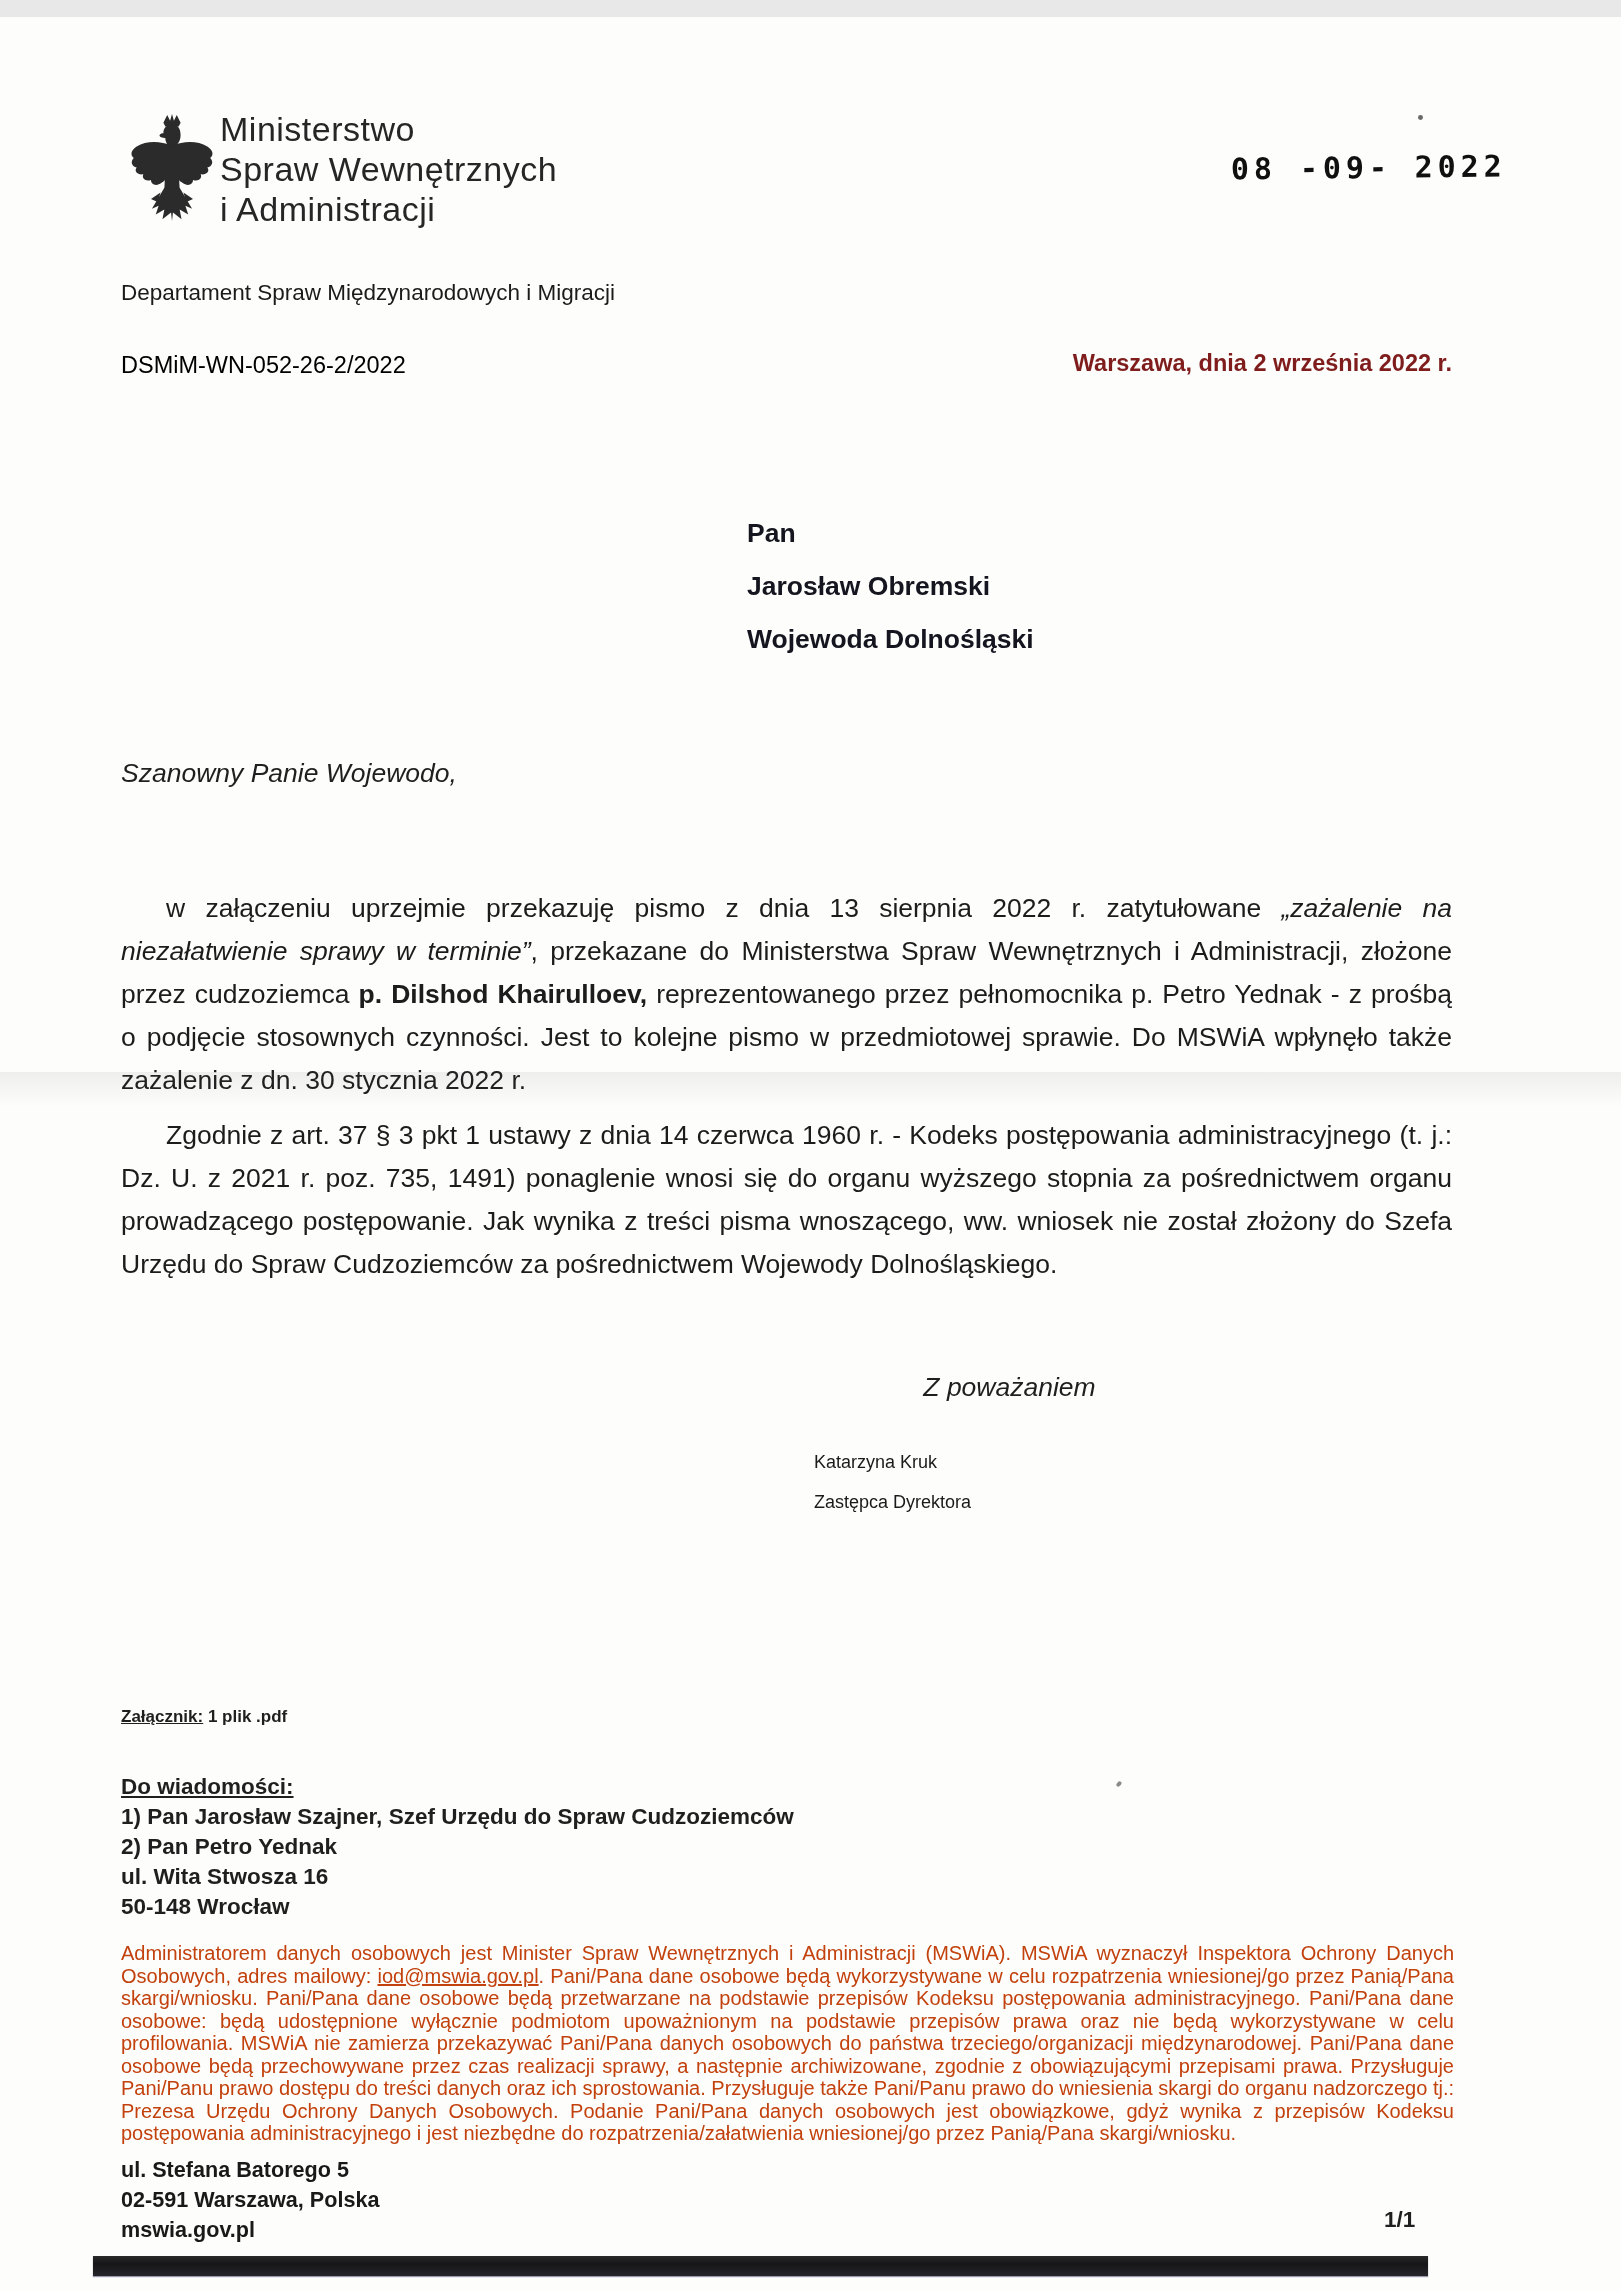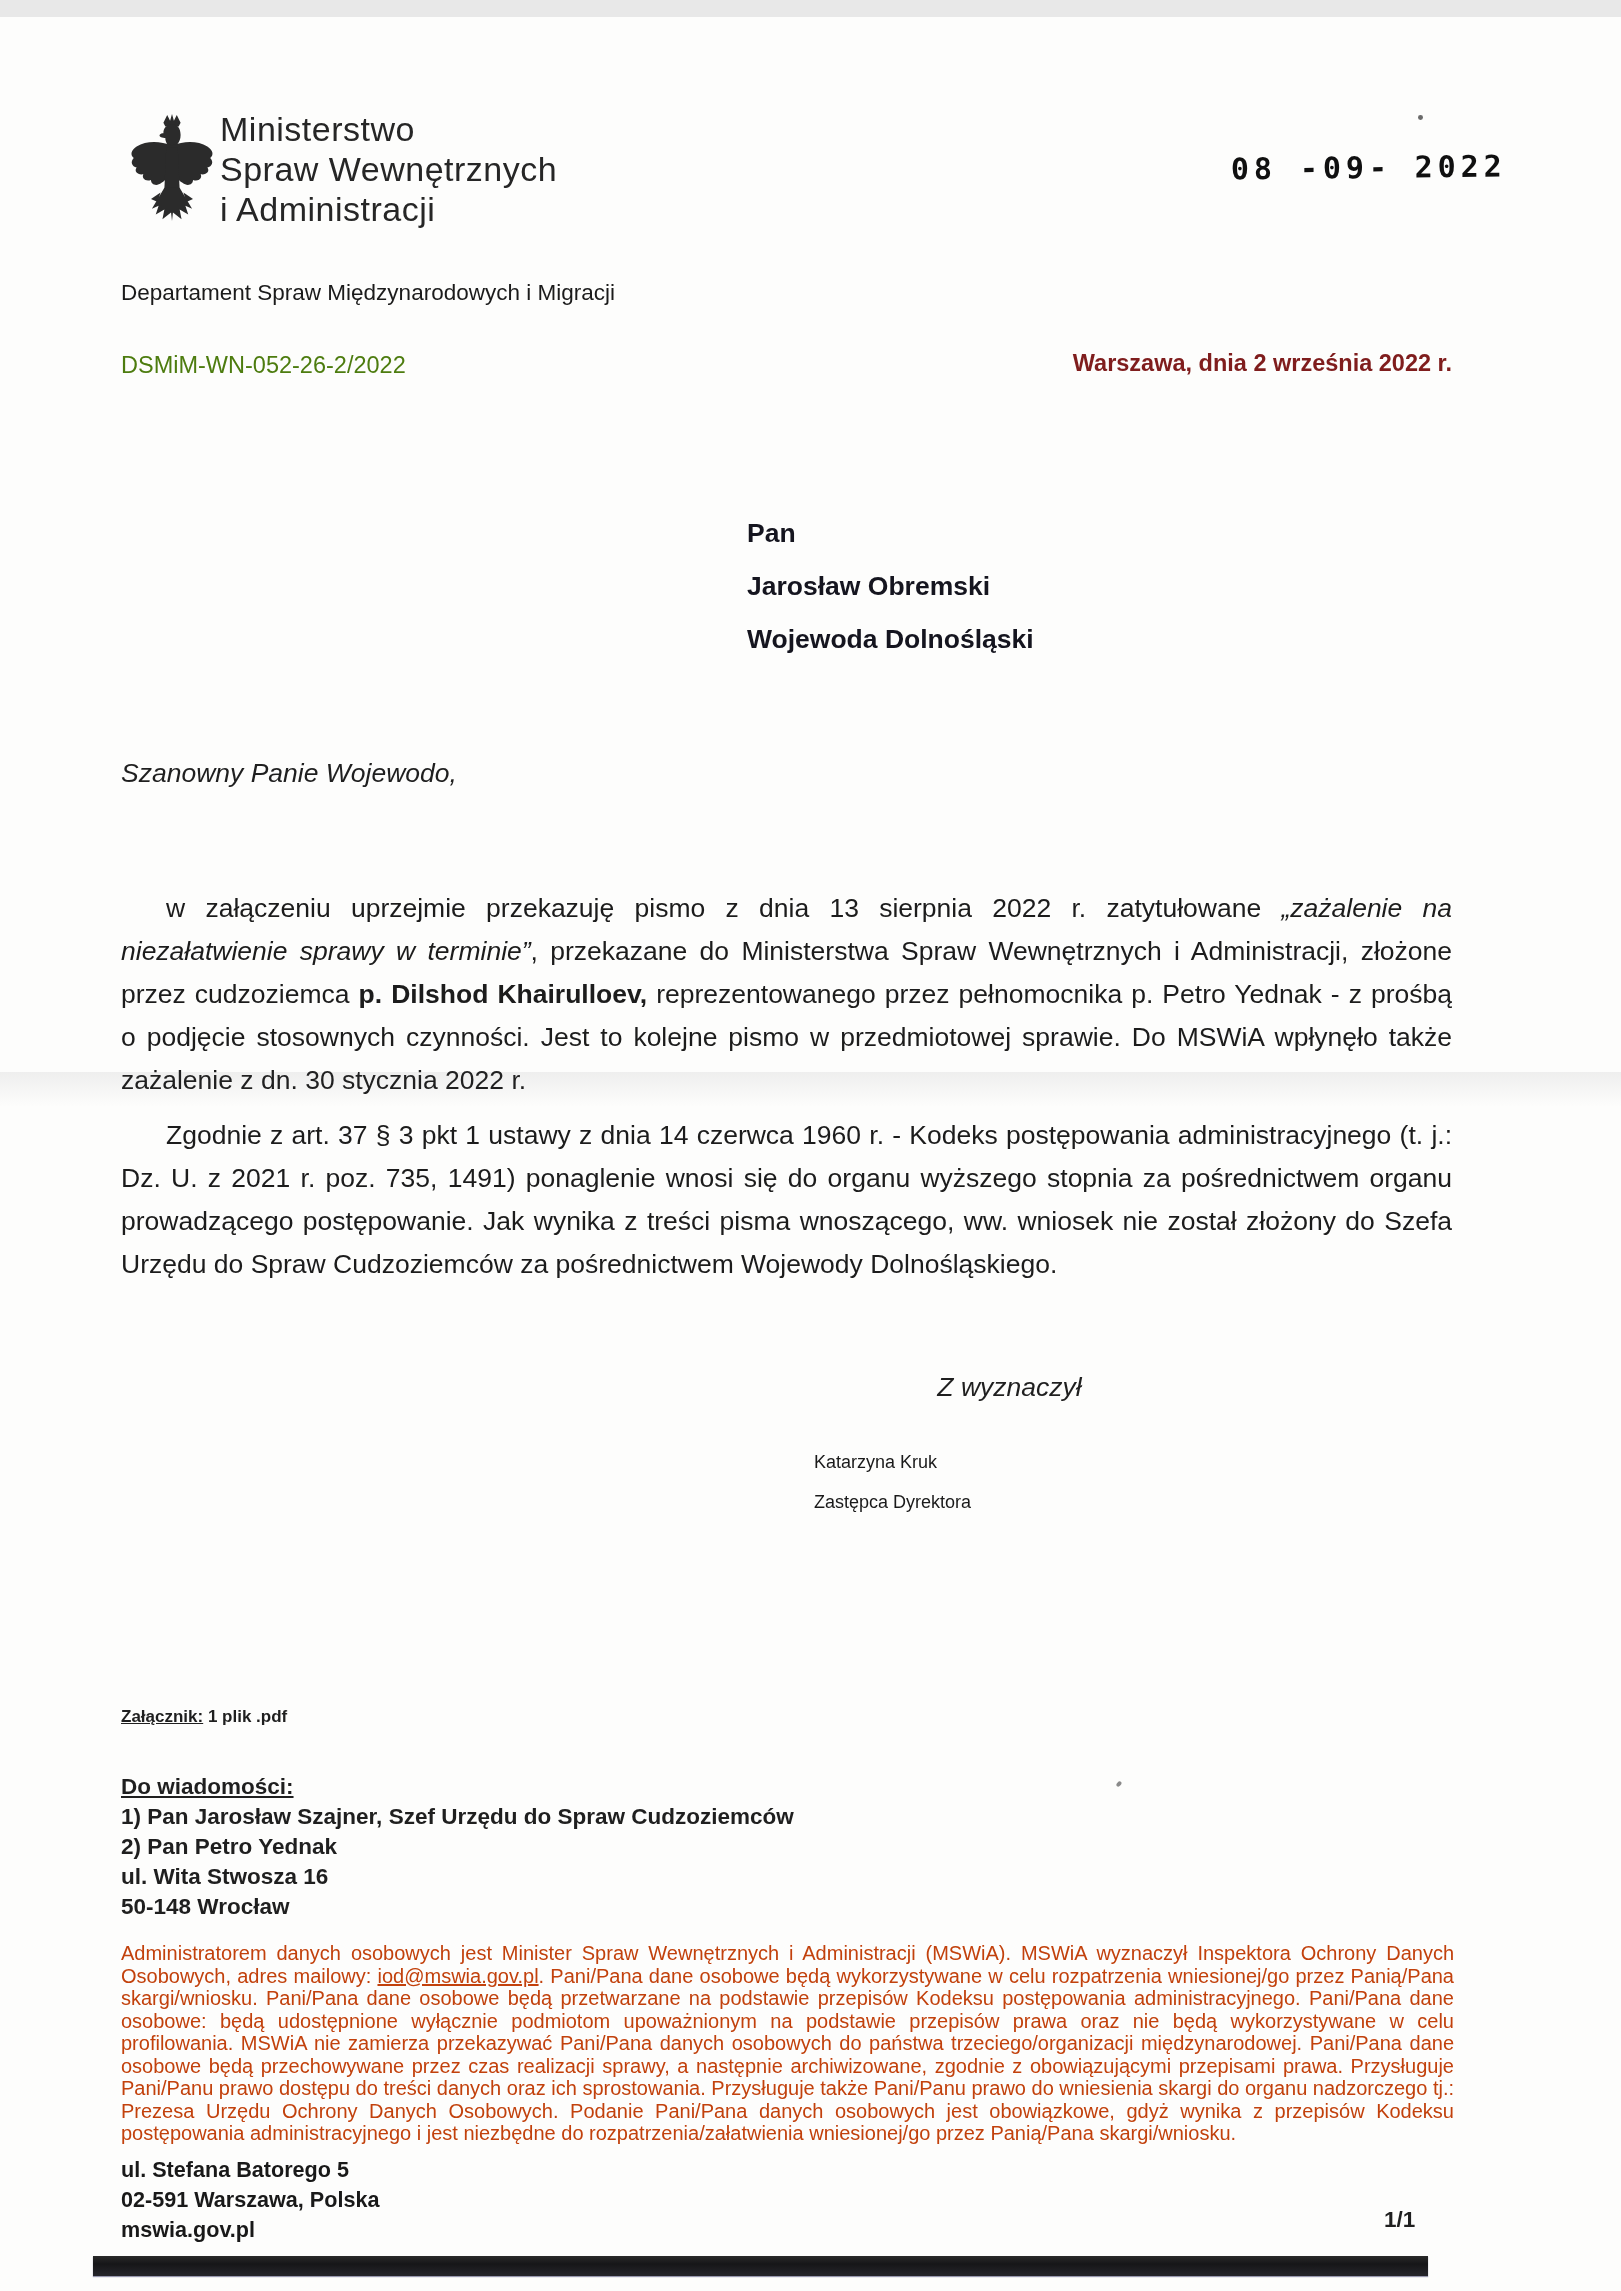--- a/index.html
+++ b/index.html
@@ -16,21 +16,21 @@
   
   .emblem{position:absolute;top:96px;left:129px;width:86px;height:112px;}
   .ministry{position:absolute;top:92px;left:220px;font-size:34px;line-height:40px;color:#262626;font-weight:400;letter-spacing:0.5px;}
   .stamp{
     position:absolute;top:133px;left:1231px;
     font-family:"DejaVu Sans Mono",monospace;
     font-size:30px;font-weight:700;letter-spacing:4.9px;color:#101010;
     transform:rotate(-.6deg);white-space:nowrap;
   }
   .department{position:absolute;top:263px;left:121px;font-size:22.5px;color:#1b1b1b;}
-  .refnum{position:absolute;top:335px;left:121px;font-size:23.5px;color:#4d7c0f;}
+  .refnum{position:absolute;top:335px;left:121px;font-size:23.5px;color:#000000;}
   .placedate{position:absolute;top:333px;right:169px;font-size:23.5px;font-weight:700;color:#7f1d1d;}
   .addressee{position:absolute;top:490px;left:747px;font-size:26.5px;font-weight:700;line-height:53px;color:#15151f;}
   .salutation{position:absolute;top:741px;left:121px;font-size:26.5px;font-style:italic;}
   .bodypar{
     position:absolute;left:121px;width:1331px;
     font-size:26.5px;line-height:43px;text-align:justify;color:#1c1c1c;
   }
   .bodypar .indent{display:inline-block;width:45px;}
   .par1{top:843px;}
   .par2{top:1070px;}
@@ -101,21 +101,21 @@
     <div>Jarosław Obremski</div>
     <div>Wojewoda Dolnośląski</div>
   </div>
 
   <div class="salutation">Szanowny Panie Wojewodo,</div>
 
   <p class="bodypar par1"><span class="indent"></span><span>w załączeniu uprzejmie przekazuję pismo z dnia 13 sierpnia 2022 r. zatytułowane </span><span class="quote-italic">„zażalenie na niezałatwienie sprawy w terminie”</span><span>, przekazane do Ministerstwa Spraw Wewnętrznych i Administracji, złożone przez cudzoziemca </span><span class="bold-name">p. Dilshod Khairulloev,</span><span> reprezentowanego przez pełnomocnika p. Petro Yednak - z prośbą o podjęcie stosownych czynności. Jest to kolejne pismo w przedmiotowej sprawie. Do MSWiA wpłynęło także zażalenie z dn. 30 stycznia 2022 r.</span></p>
 
   <p class="bodypar par2"><span class="indent"></span><span>Zgodnie z art. 37 § 3 pkt 1 ustawy z dnia 14 czerwca 1960 r. - Kodeks postępowania administracyjnego (t. j.: Dz. U. z 2021 r. poz. 735, 1491) ponaglenie wnosi się do organu wyższego stopnia za pośrednictwem organu prowadzącego postępowanie. Jak wynika z treści pisma wnoszącego, ww. wniosek nie został złożony do Szefa Urzędu do Spraw Cudzoziemców za pośrednictwem Wojewody Dolnośląskiego.</span></p>
 
-  <div class="closing">Z wyznaczył</div>
+  <div class="closing">Z poważaniem</div>
 
   <div class="signer">
     <div>Katarzyna Kruk</div>
     <div>Zastępca Dyrektora</div>
   </div>
 
 
   <div class="attachment"><span class="u">Załącznik:</span><span> 1 plik .pdf</span></div>
 
   <div class="cc">

